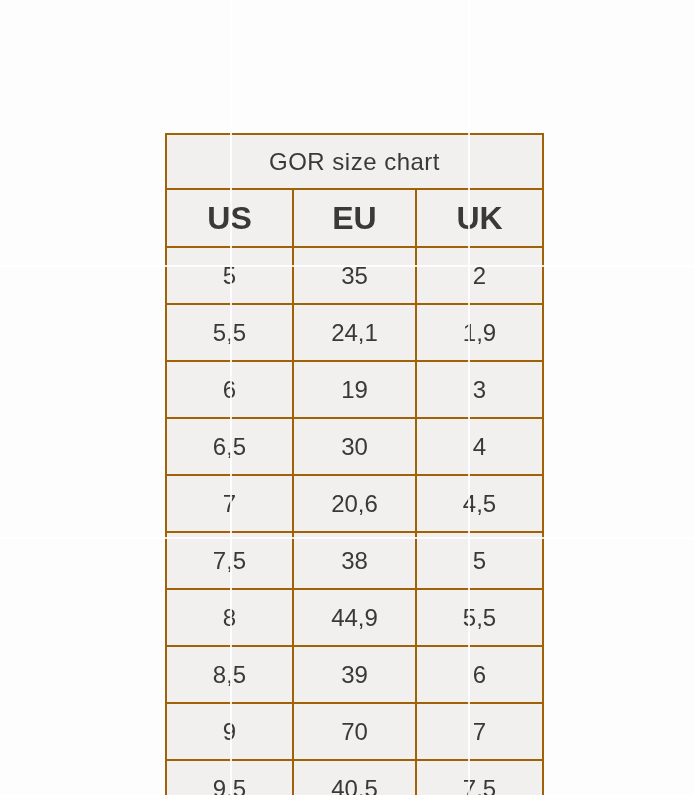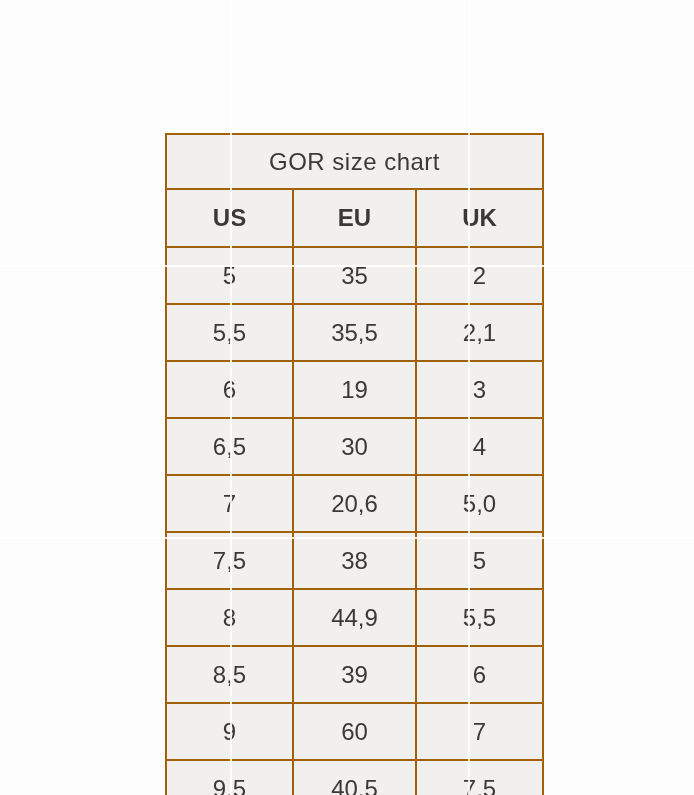--- a/index.html
+++ b/index.html
@@ -41,21 +41,21 @@
   }
   tr.title-row th {
     height: 37px;
     font-weight: normal;
     font-size: 24px;
     letter-spacing: 0.5px;
   }
   tr.header-row th {
     height: 40px;
     font-weight: bold;
-    font-size: 24px;
+    font-size: 32px;
   }
   tr.data-row td {
     height: 39px;
     font-weight: normal;
   }
   
   .vline {
     position: absolute;
     top: 0;
     width: 2px;
@@ -94,56 +94,56 @@
       </tr>
     </thead>
     <tbody>
       <tr class="data-row">
         <td>5</td>
         <td>35</td>
         <td>2</td>
       </tr>
       <tr class="data-row">
         <td>5,5</td>
-        <td>35,5</td>
-        <td>2,1</td>
+        <td>24,1</td>
+        <td>1,9</td>
       </tr>
       <tr class="data-row">
         <td>6</td>
         <td>19</td>
         <td>3</td>
       </tr>
       <tr class="data-row">
         <td>6,5</td>
         <td>30</td>
         <td>4</td>
       </tr>
       <tr class="data-row">
         <td>7</td>
         <td>20,6</td>
-        <td>5,0</td>
+        <td>4,5</td>
       </tr>
       <tr class="data-row">
         <td>7,5</td>
         <td>38</td>
         <td>5</td>
       </tr>
       <tr class="data-row">
         <td>8</td>
         <td>44,9</td>
         <td>5,5</td>
       </tr>
       <tr class="data-row">
         <td>8,5</td>
         <td>39</td>
         <td>6</td>
       </tr>
       <tr class="data-row">
         <td>9</td>
-        <td>60</td>
+        <td>70</td>
         <td>7</td>
       </tr>
       <tr class="data-row">
         <td>9,5</td>
         <td>40,5</td>
         <td>7,5</td>
       </tr>
     </tbody>
   </table>
 

